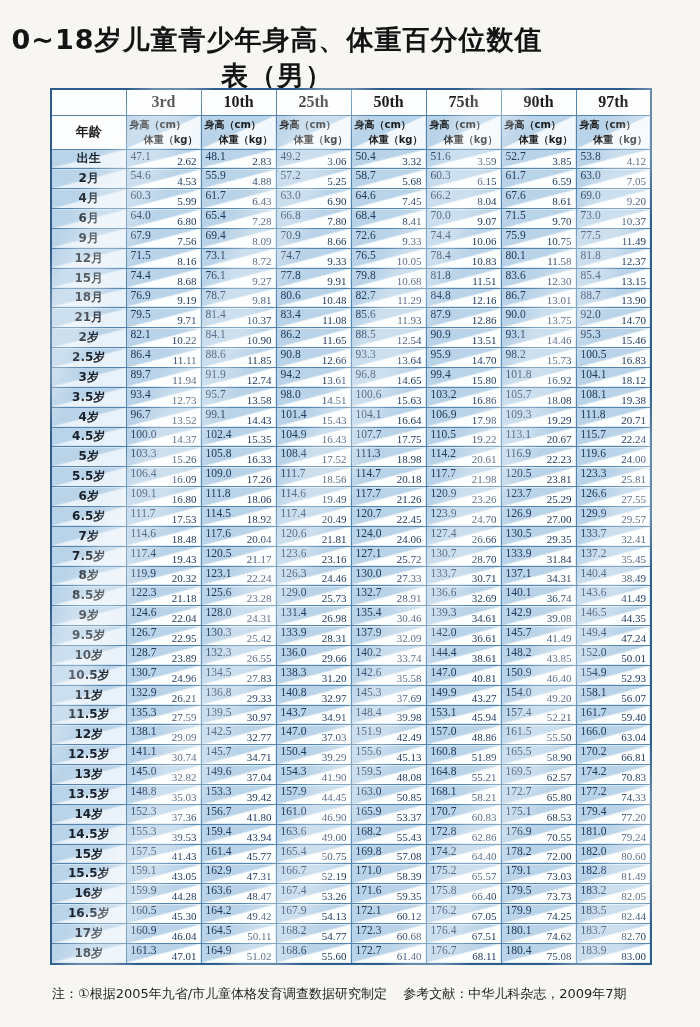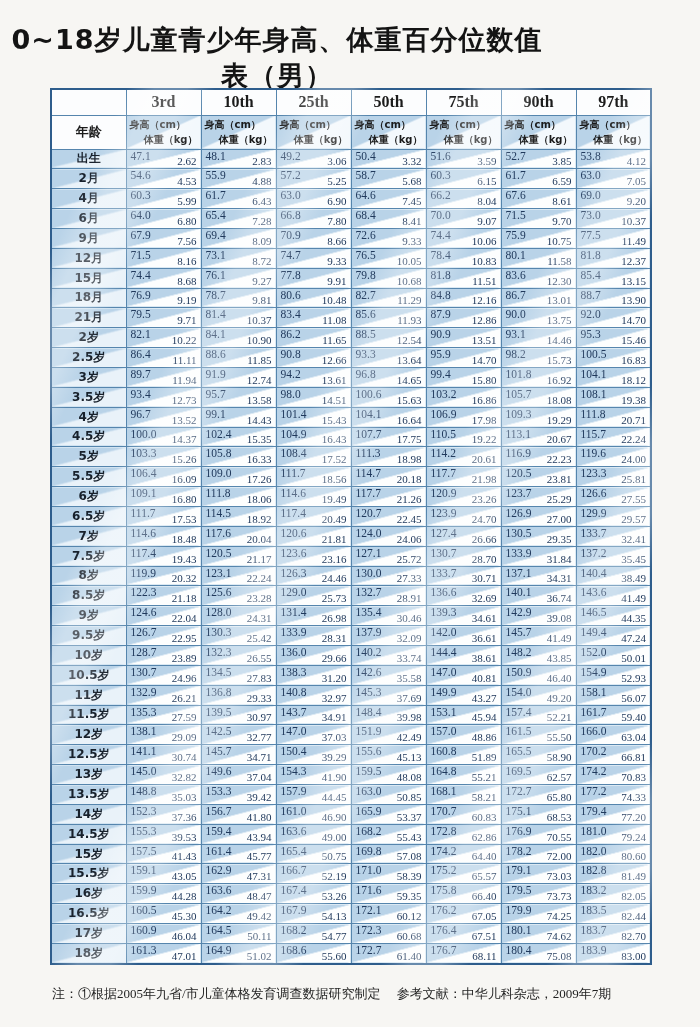--- a/index.html
+++ b/index.html
@@ -60,21 +60,21 @@
   td.data-cell .hv{
     position:absolute;top:0px;left:4px;font-size:11.5px;line-height:11.5px;padding-top:1px;
   }
   td.data-cell .wv{
     position:absolute;bottom:0px;right:4px;font-size:11px;line-height:11px;padding-bottom:1px;
   }
   .footnotes{
     position:absolute;left:52px;top:984px;width:620px;
     font-size:13px;color:#1f1f1f;line-height:1.55;
   }
-  .fn-line1{white-space:nowrap;font-family:Liberation Serif, serif;}
+  .fn-line1{white-space:nowrap;}
   .fn-ref{margin-left:16px;}
   .fn-line2{padding-left:27px;}
 </style>
 </head>
 <body>
 
 <h1 class="page-title">0~18岁儿童青少年身高、体重百分位数值表（男）</h1>
 
 <div class="table-wrap">
   <table class="growth">

